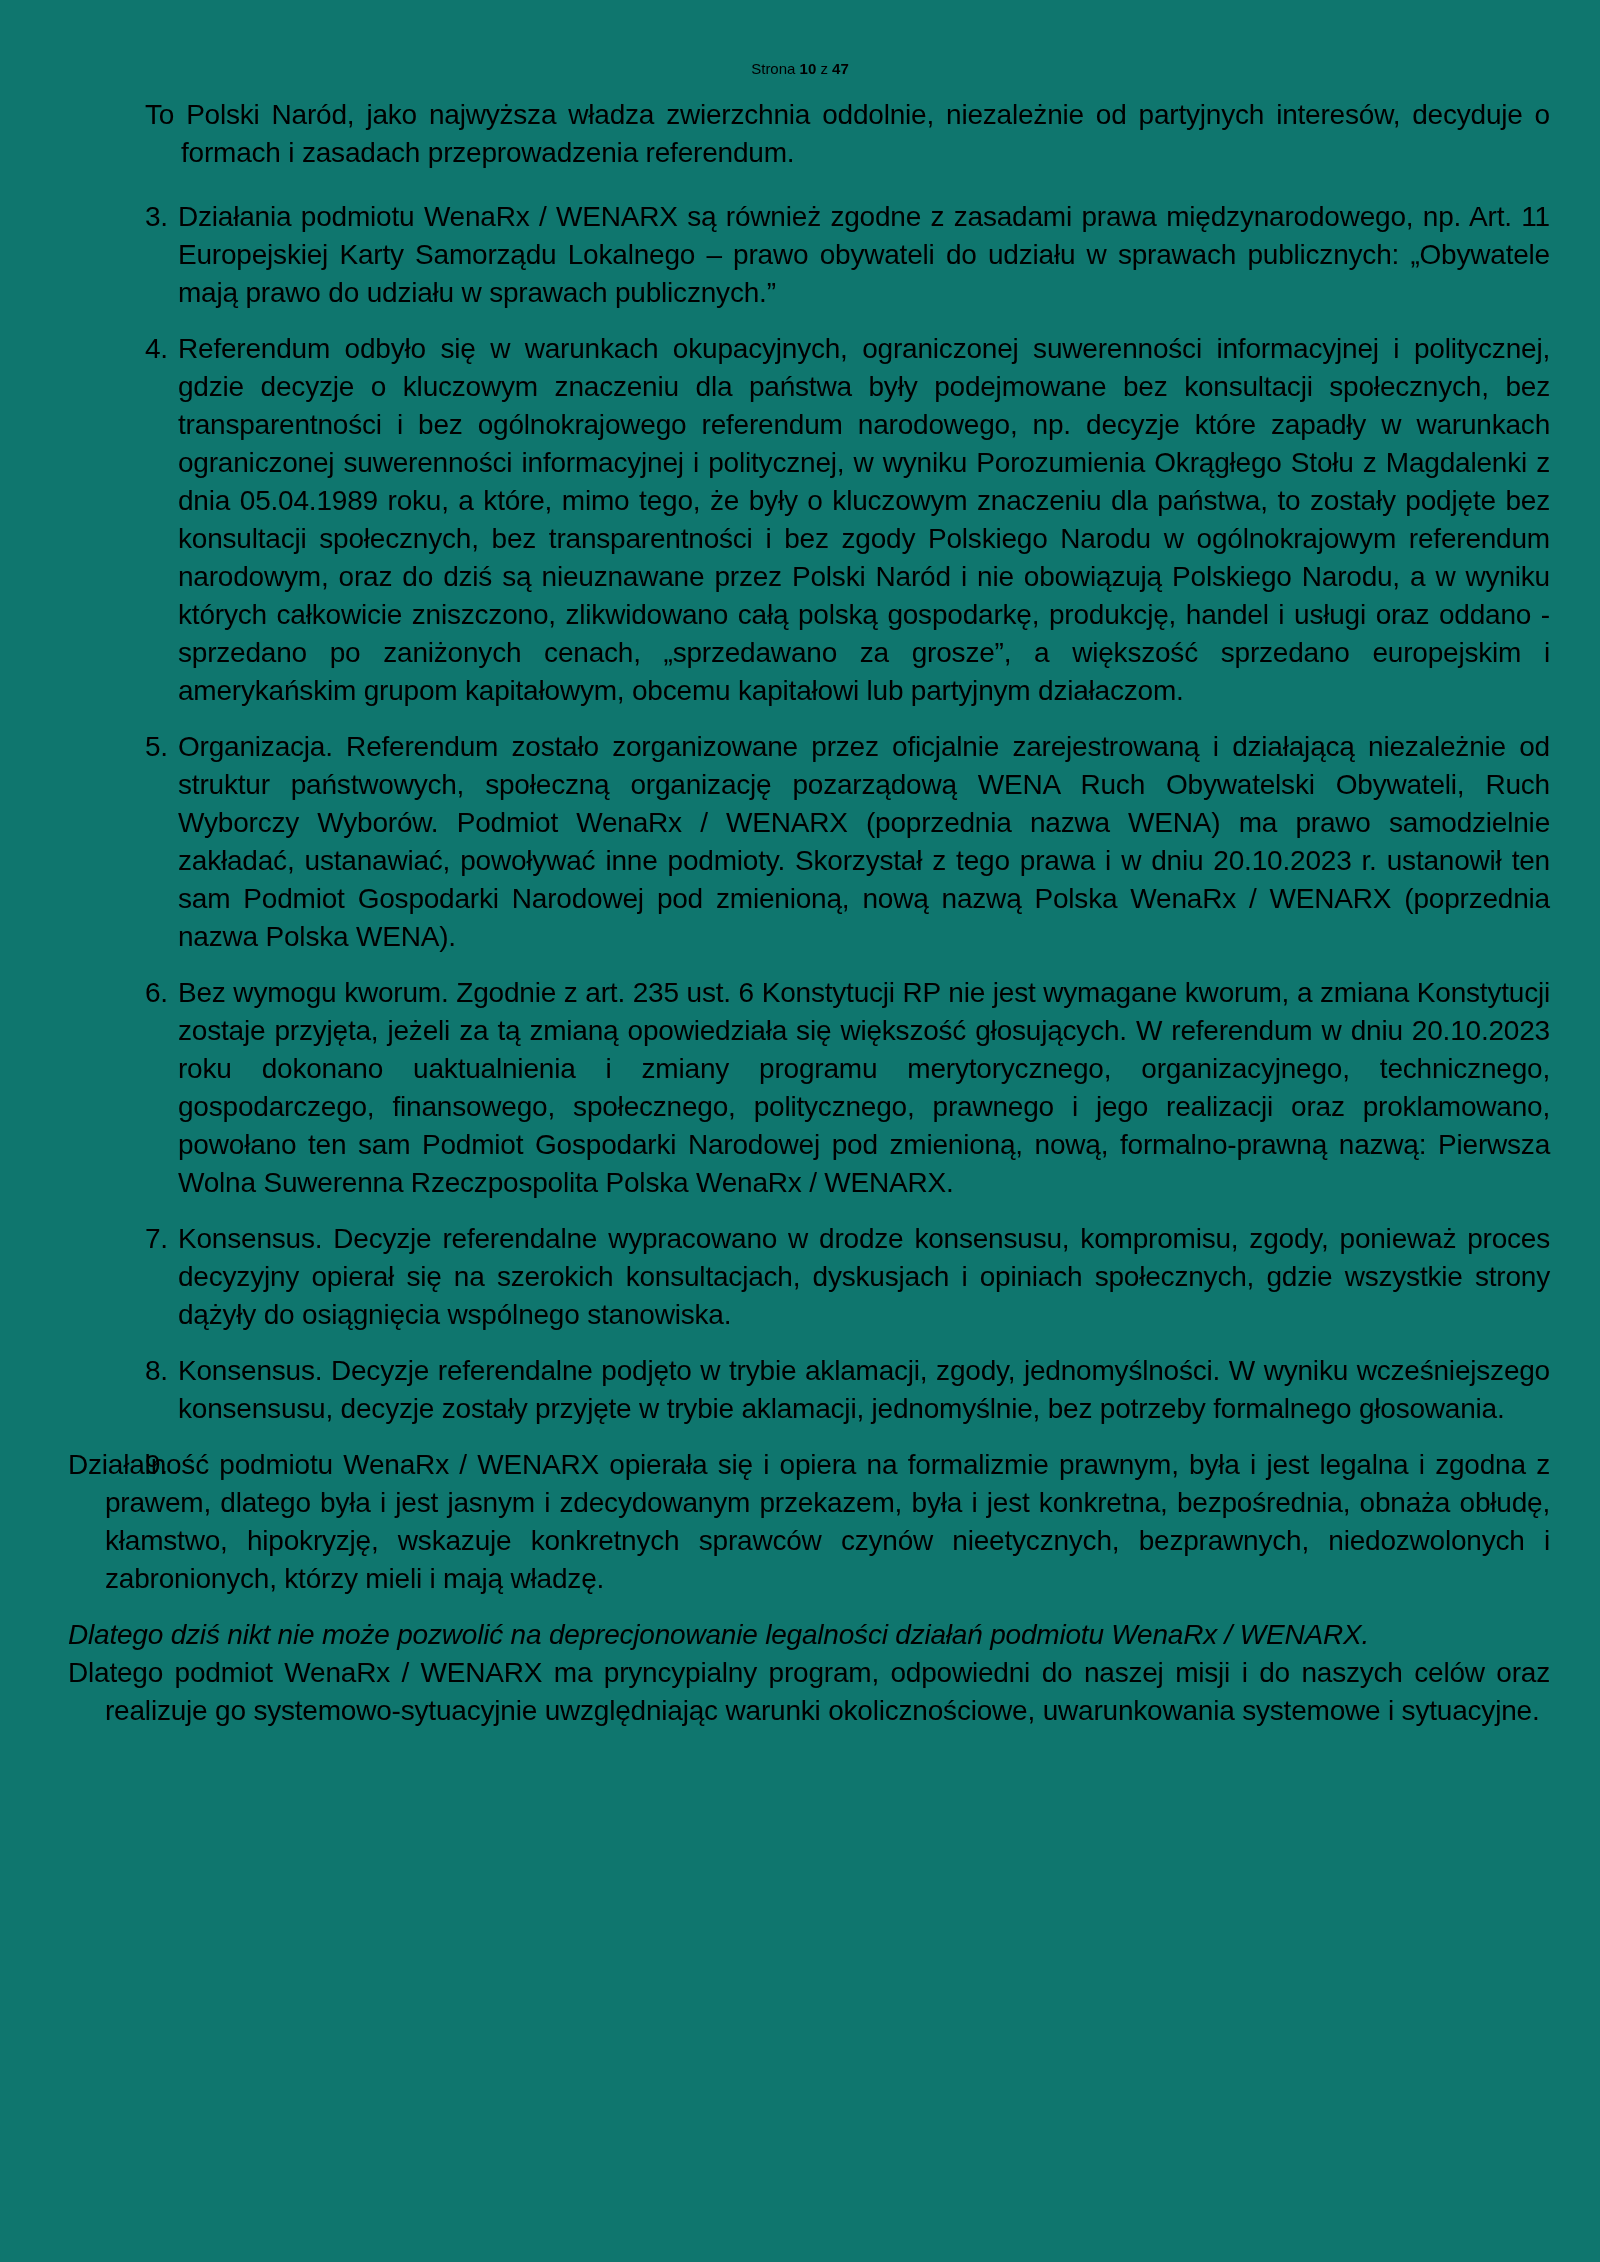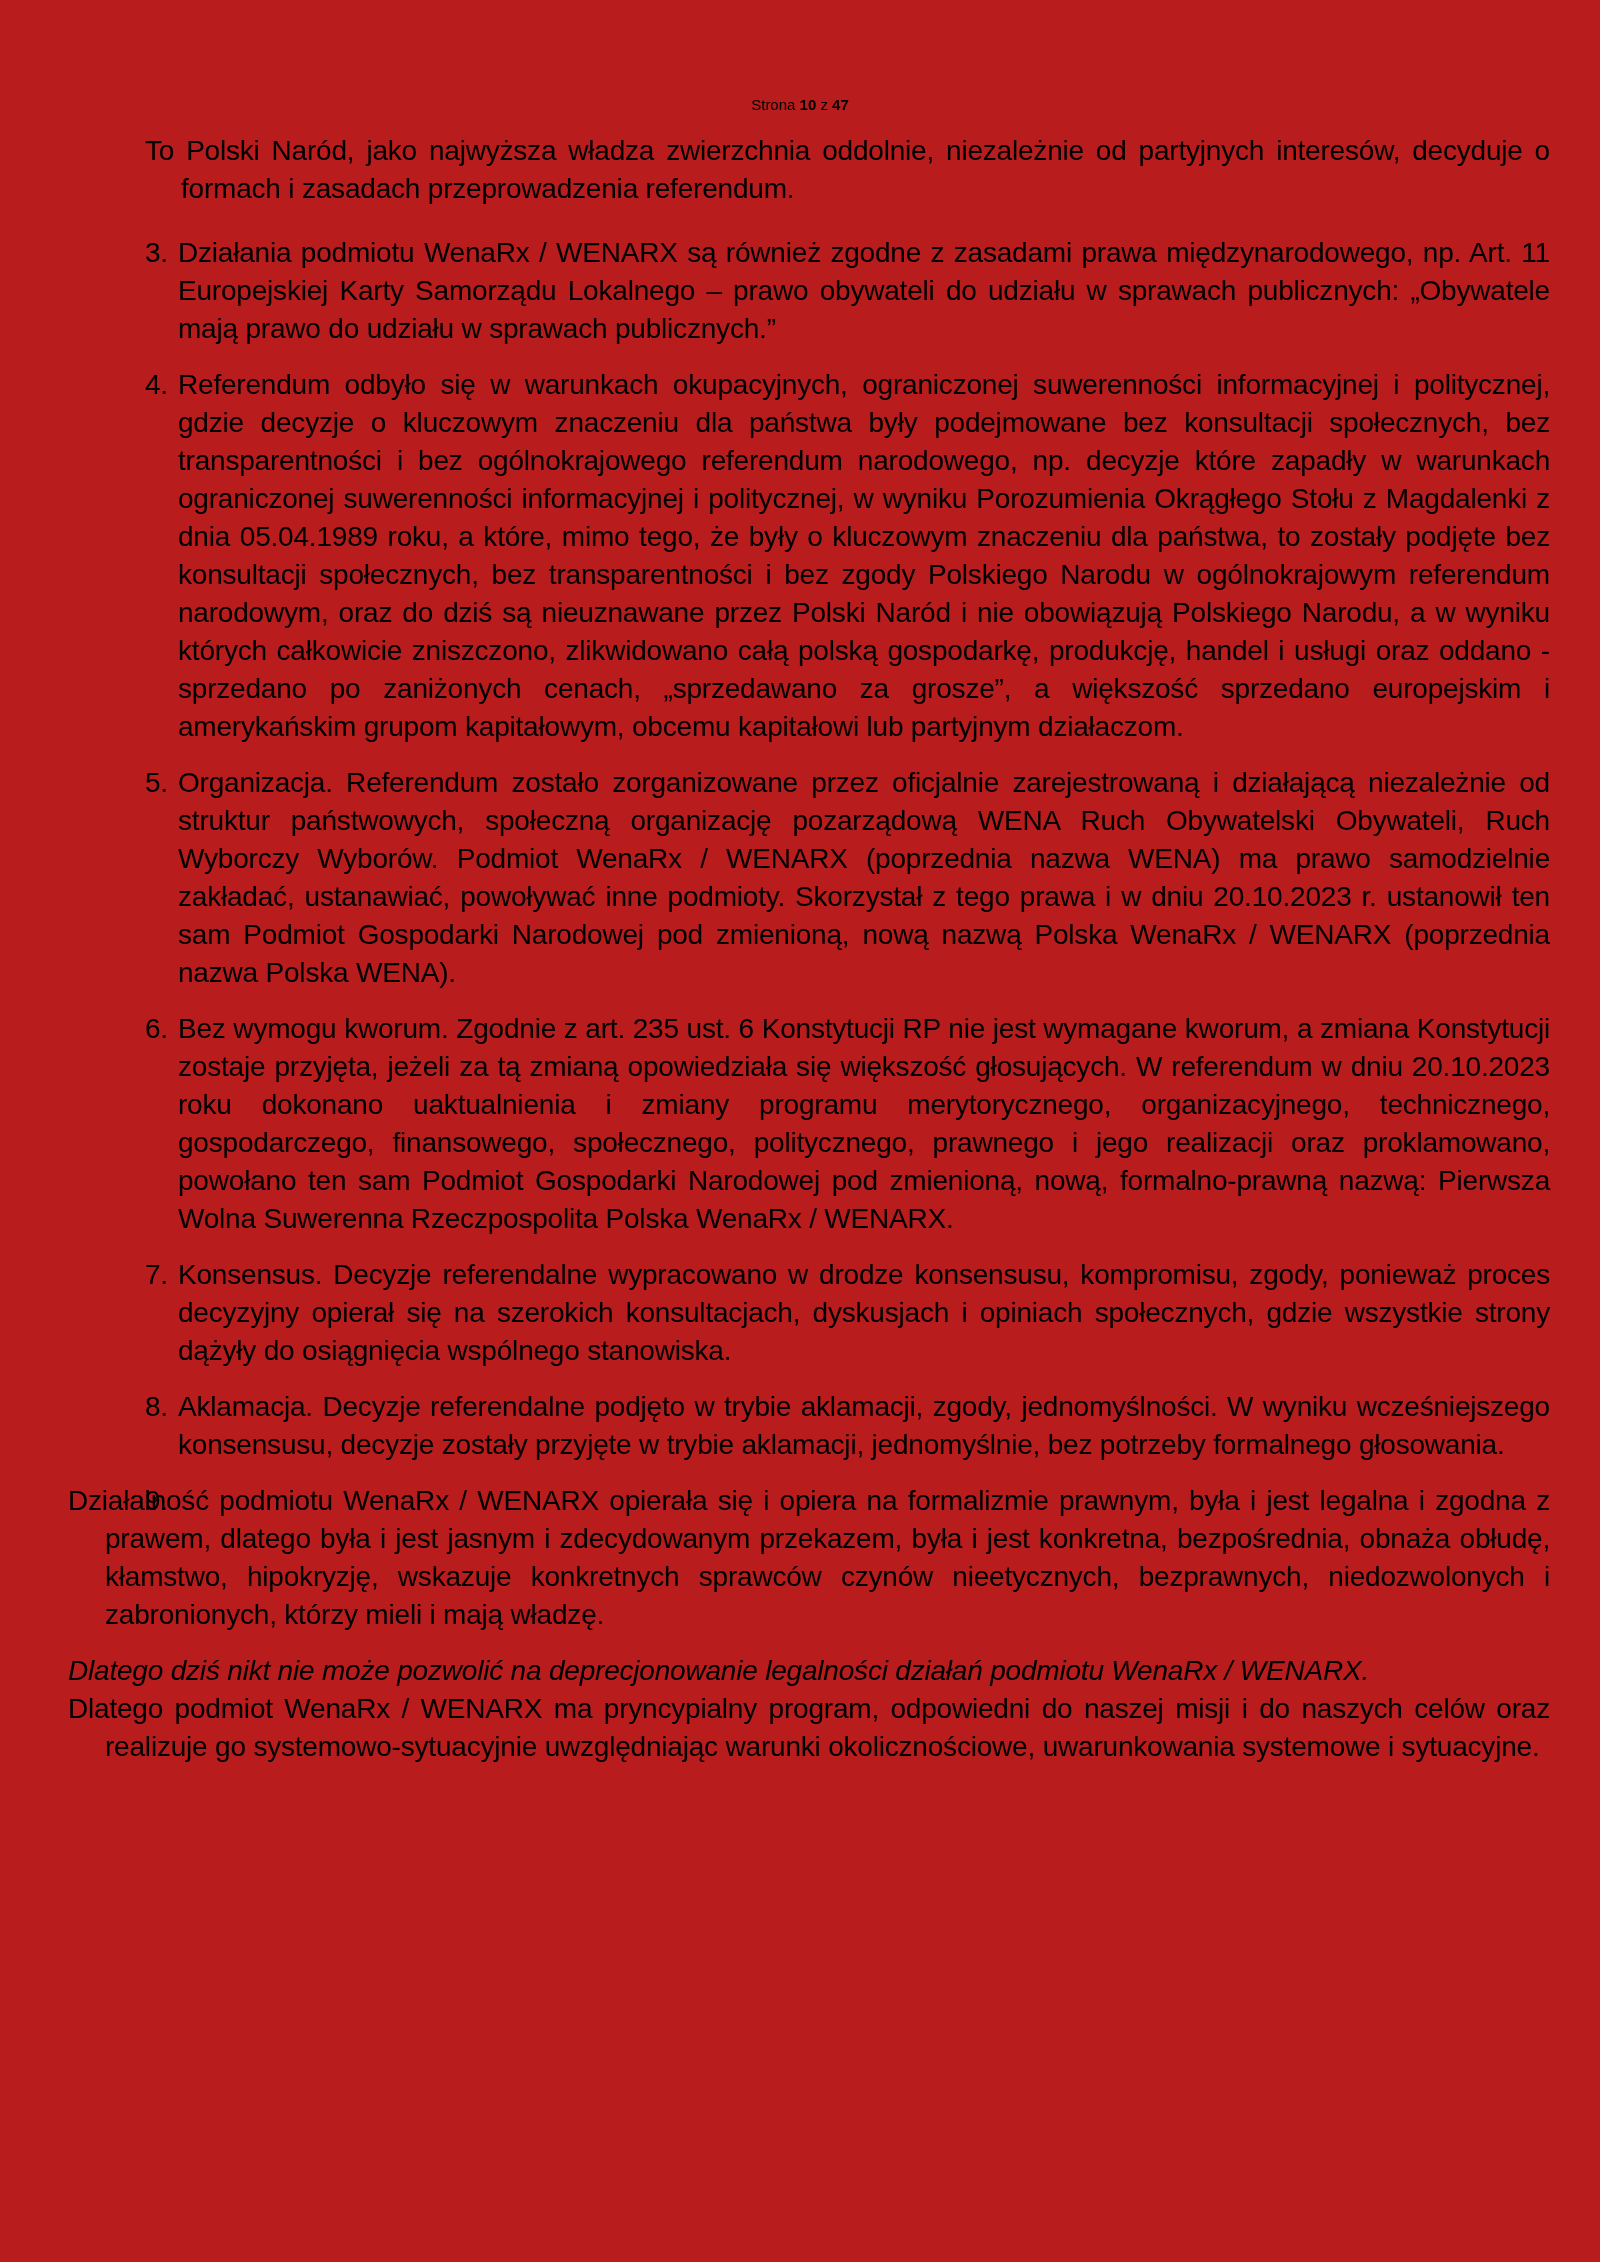--- a/index.html
+++ b/index.html
@@ -4,28 +4,28 @@
 <style>
   html, body {
     margin: 0;
     padding: 0;
     background: #ffffff;
   }
   .page {
     position: relative;
     width: 1600px;
     height: 2262px;
-    background: #b91c1c;
+    background: #0f766e;
     color: #000000;
     font-family: "Liberation Sans", "DejaVu Sans", sans-serif;
     font-size: 28px;
     line-height: 38px;
     letter-spacing: -0.2px;
     box-sizing: border-box;
-    padding-top: 96px;
+    padding-top: 60px;
     overflow: hidden;
   }
   .page-header {
     text-align: center;
     font-size: 15px;
     line-height: 18px;
     letter-spacing: 0;
     margin: 0 0 18px 0;
   }
   .page-header .bold { font-weight: bold; }
@@ -92,21 +92,21 @@
       <span>Bez wymogu kworum. Zgodnie z art. 235 ust. 6 Konstytucji RP nie jest wymagane kworum, a zmiana Konstytucji zostaje przyjęta, jeżeli za tą zmianą opowiedziała się większość głosujących. W referendum w dniu 20.10.2023 roku dokonano uaktualnienia i zmiany programu merytorycznego, organizacyjnego, technicznego, gospodarczego, finansowego, społecznego, politycznego, prawnego i jego realizacji oraz proklamowano, powołano ten sam Podmiot Gospodarki Narodowej pod zmienioną, nową, formalno-prawną nazwą: Pierwsza Wolna Suwerenna Rzeczpospolita Polska WenaRx / WENARX.</span>
     </div>
 
     <div class="block list-item">
       <span class="num">7.</span>
       <span>Konsensus. Decyzje referendalne wypracowano w drodze konsensusu, kompromisu, zgody, ponieważ proces decyzyjny opierał się na szerokich konsultacjach, dyskusjach i opiniach społecznych, gdzie wszystkie strony dążyły do osiągnięcia wspólnego stanowiska.</span>
     </div>
 
     <div class="block list-item">
       <span class="num">8.</span>
-      <span>Aklamacja. Decyzje referendalne podjęto w trybie aklamacji, zgody, jednomyślności. W wyniku wcześniejszego konsensusu, decyzje zostały przyjęte w trybie aklamacji, jednomyślnie, bez potrzeby formalnego głosowania.</span>
+      <span>Konsensus. Decyzje referendalne podjęto w trybie aklamacji, zgody, jednomyślności. W wyniku wcześniejszego konsensusu, decyzje zostały przyjęte w trybie aklamacji, jednomyślnie, bez potrzeby formalnego głosowania.</span>
     </div>
 
     <div class="block list-item">
       <span class="num">9.</span>
     </div>
 
 
     <div class="block para">Działalność podmiotu WenaRx / WENARX opierała się i opiera na formalizmie prawnym, była i jest legalna i zgodna z prawem, dlatego była i jest jasnym i zdecydowanym przekazem, była i jest konkretna, bezpośrednia, obnaża obłudę, kłamstwo, hipokryzję, wskazuje konkretnych sprawców czynów nieetycznych, bezprawnych, niedozwolonych i zabronionych, którzy mieli i mają władzę.</div>
 
     <div class="block para no-gap">Dlatego dziś nikt nie może pozwolić na deprecjonowanie legalności działań podmiotu WenaRx / WENARX.</div>

